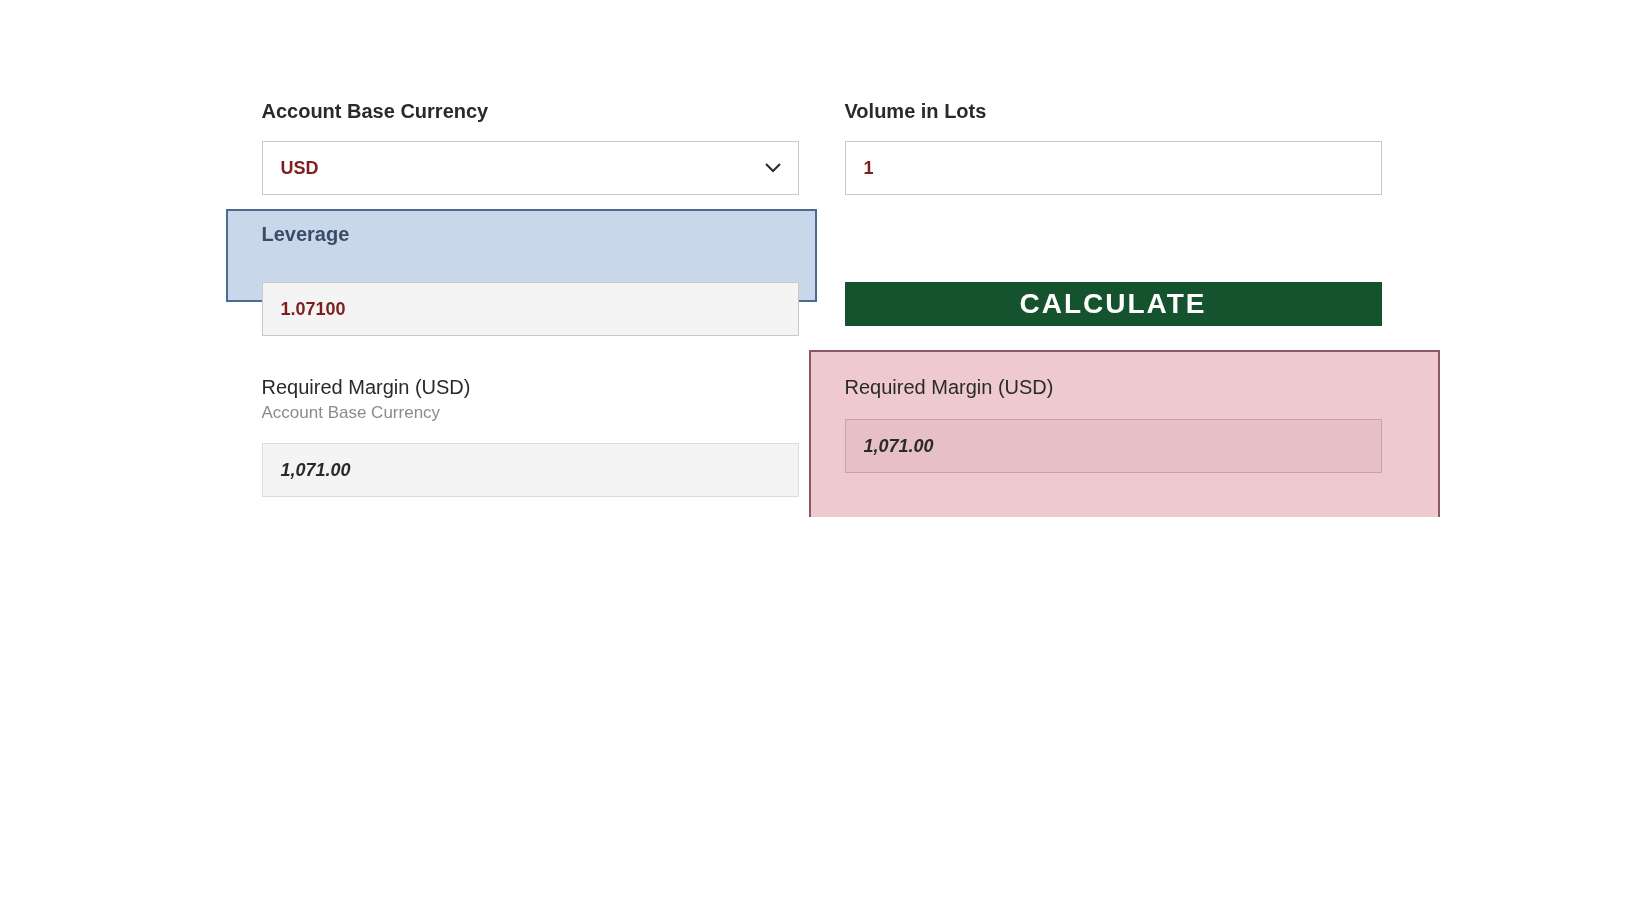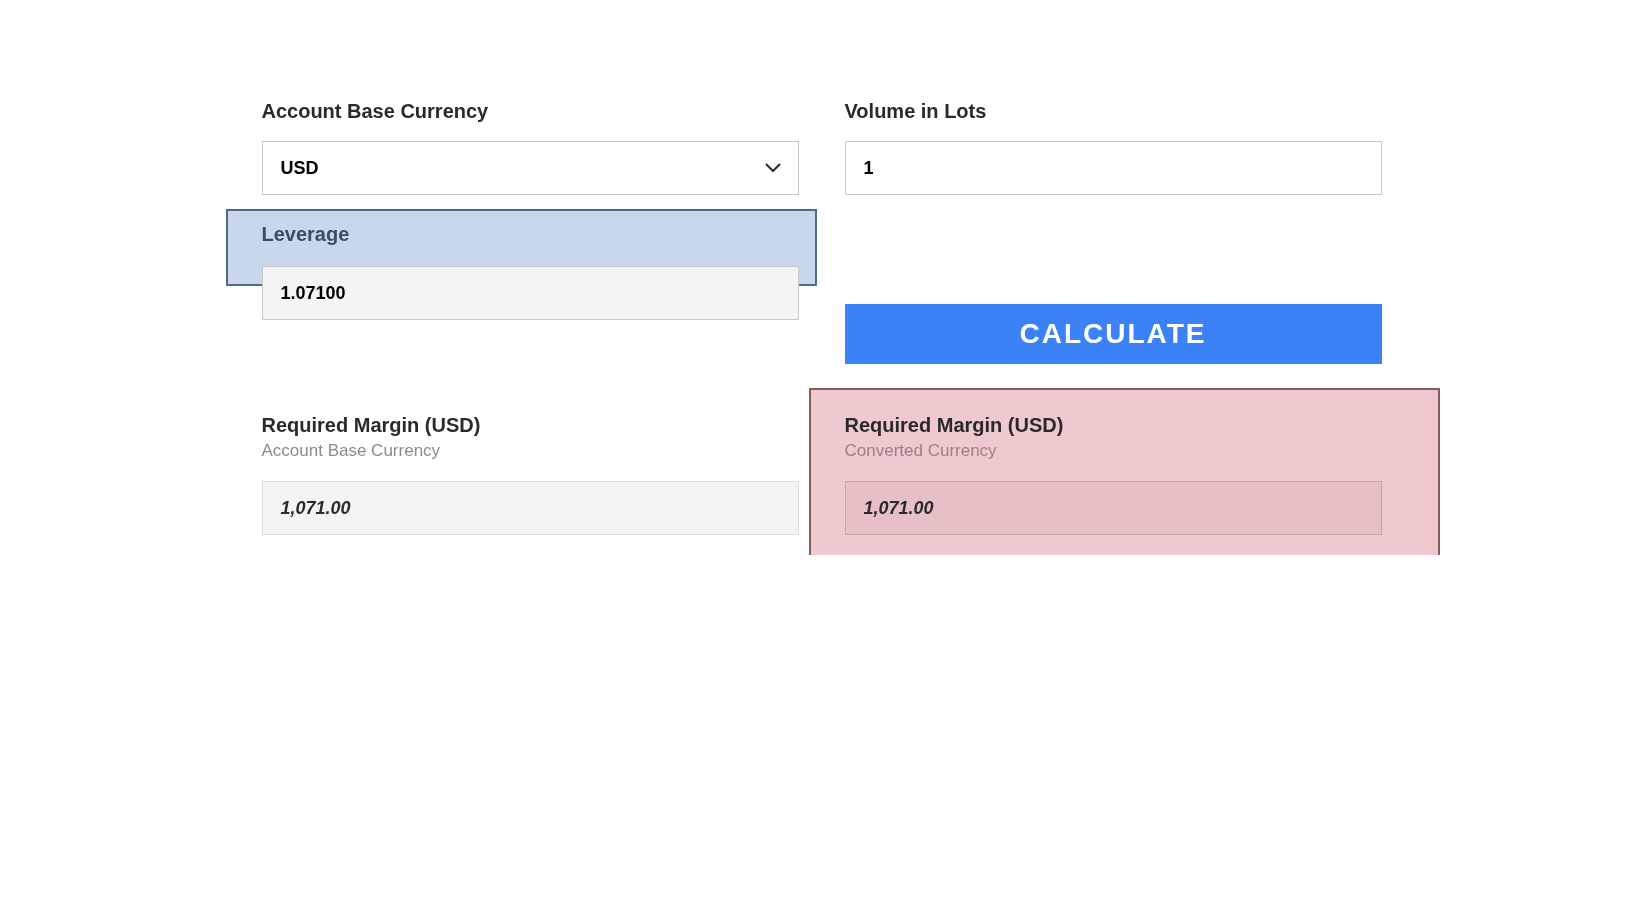--- a/index.html
+++ b/index.html
@@ -41,21 +41,21 @@
     .select-box,
     .text-box,
     .readonly-box {
       width: 100%;
       height: 54px;
       border: 1px solid #c9c9c9;
       background: #ffffff;
       padding: 0 18px;
       font-size: 18px;
       font-weight: 700;
-      color: #000000;
+      color: #7f1d1d;
       display: flex;
       align-items: center;
       cursor: pointer;
     }
     .readonly-box {
       background: #f4f4f4;
       cursor: default;
     }
     .chevron {
       position: absolute;
@@ -75,47 +75,46 @@
       background: #c9d7eb;
       border: 2px solid #4f6a92;
       z-index: -1;
     }
     .leverage-select {
       background: #d6e0ef;
       border: 1px solid #a7b8d2;
     }
     .calc-btn {
       width: 100%;
-      height: 60px;
-      background: #3b82f6;
+      height: 44px;
+      background: #14532d;
       color: #ffffff;
       border: none;
       font-size: 28px;
       font-weight: 700;
       letter-spacing: 2px;
       font-family: 'Arial Narrow', Arial, sans-serif;
       cursor: pointer;
       display: flex;
       align-items: center;
       justify-content: center;
       text-transform: uppercase;
-      margin-top: 38px;
     }
     .calc-row {
       margin-bottom: 50px;
     }
     .sublabel {
       font-size: 17px;
       color: #8b8b8b;
       margin-top: 4px;
       display: block;
     }
     .result-label {
       font-size: 20px;
-      font-weight: 700;
+      font-weight: 400;
       color: #2a2a2a;
       display: block;
     }
     .results-row {
       display: grid;
       grid-template-columns: 1fr 1fr;
       column-gap: 46px;
       position: relative;
     }
     .result-block {
@@ -181,21 +180,21 @@
     <div class="field-block">
       <span class="label">Volume in Lots</span>
       <div class="control">
         <div class="text-box">1</div>
       </div>
     </div>
 
 
     <div class="lev-container">
       <div class="highlight-blue"></div>
-      <div class="field-block" style="margin-bottom:20px;">
+      <div class="field-block" style="margin-bottom:36px;">
         <span class="label" style="color:#3a4c66;">Leverage</span>
       </div>
     </div>
 
     <div class="field-block">
     </div>
 
     <div class="field-block">
       <div class="control">
         <div class="readonly-box">1.07100</div>
@@ -215,21 +214,20 @@
         <span class="result-label">Required Margin (USD)</span>
         <span class="sublabel">Account Base Currency</span>
       </div>
       <div class="result-value-box">1,071.00</div>
     </div>
 
     <div class="result-block highlight-pink-wrap">
       <div class="highlight-pink"></div>
       <div class="result-header">
         <span class="result-label">Required Margin (USD)</span>
-        <span class="sublabel" style="color:#9d7f83;">Converted Currency</span>
       </div>
       <div class="result-value-box pink-value-box">1,071.00</div>
     </div>
   </div>
 
   <div class="footer-text">Forex.in.rs</div>
 
 </div>
 
 </body></html>

